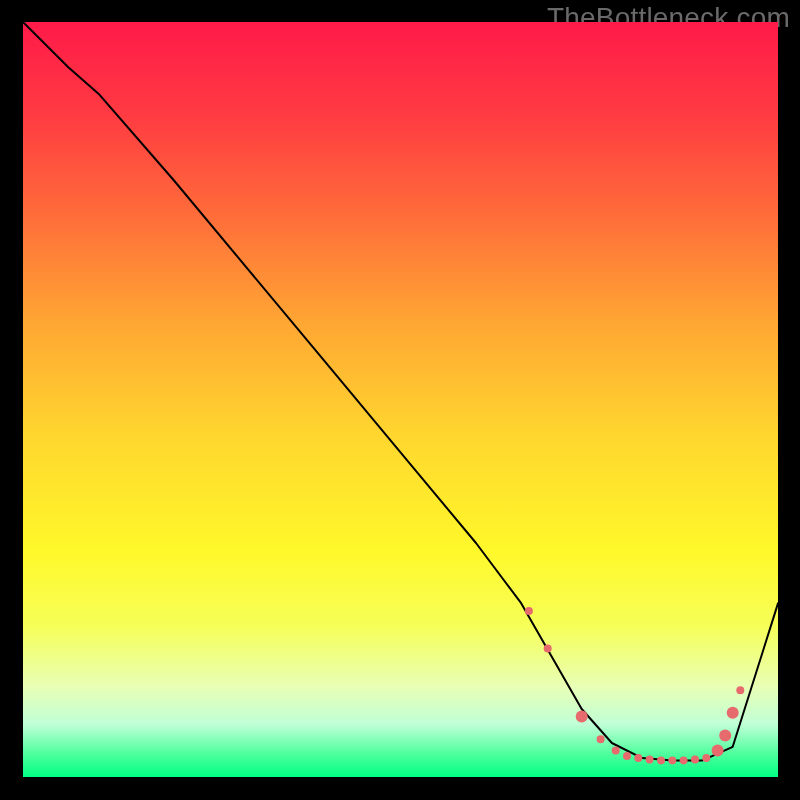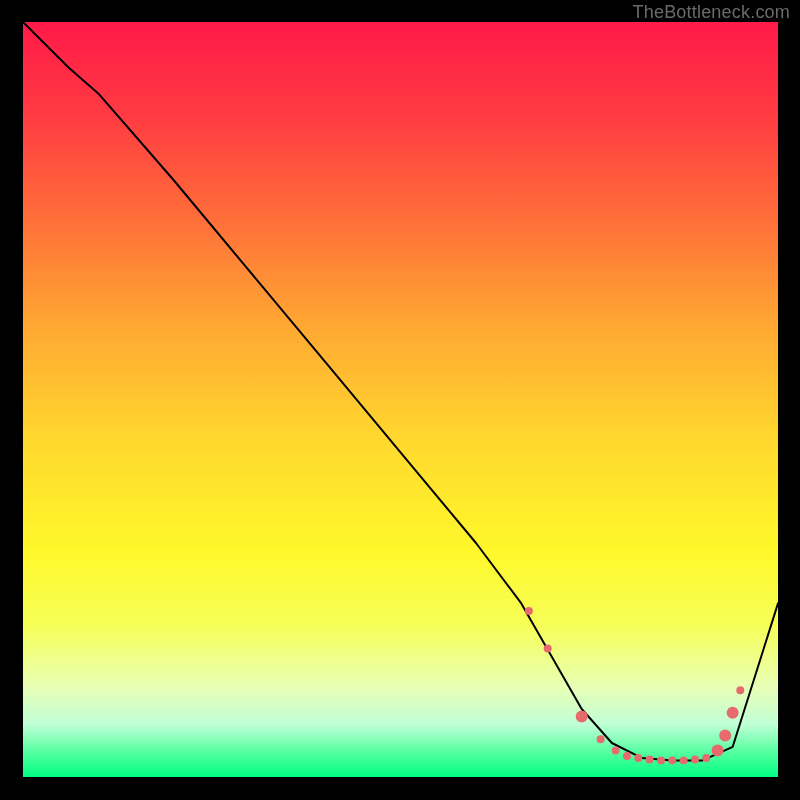--- a/index.html
+++ b/index.html
@@ -30,21 +30,21 @@
       #c0ffd6 93%,
       #4dff9d 97%,
       #00ff84 100%
     );
   }
   .watermark {
     position: absolute;
     top: 2px;
     right: 10px;
     color: #6a6a6a;
-    font-size: 18px;
+    font-size: 28px;
     letter-spacing: 0.2px;
   }
   svg.plot {
     position: absolute;
     left: 0;
     top: 0;
     width: 755px;
     height: 755px;
   }
   .curve {

